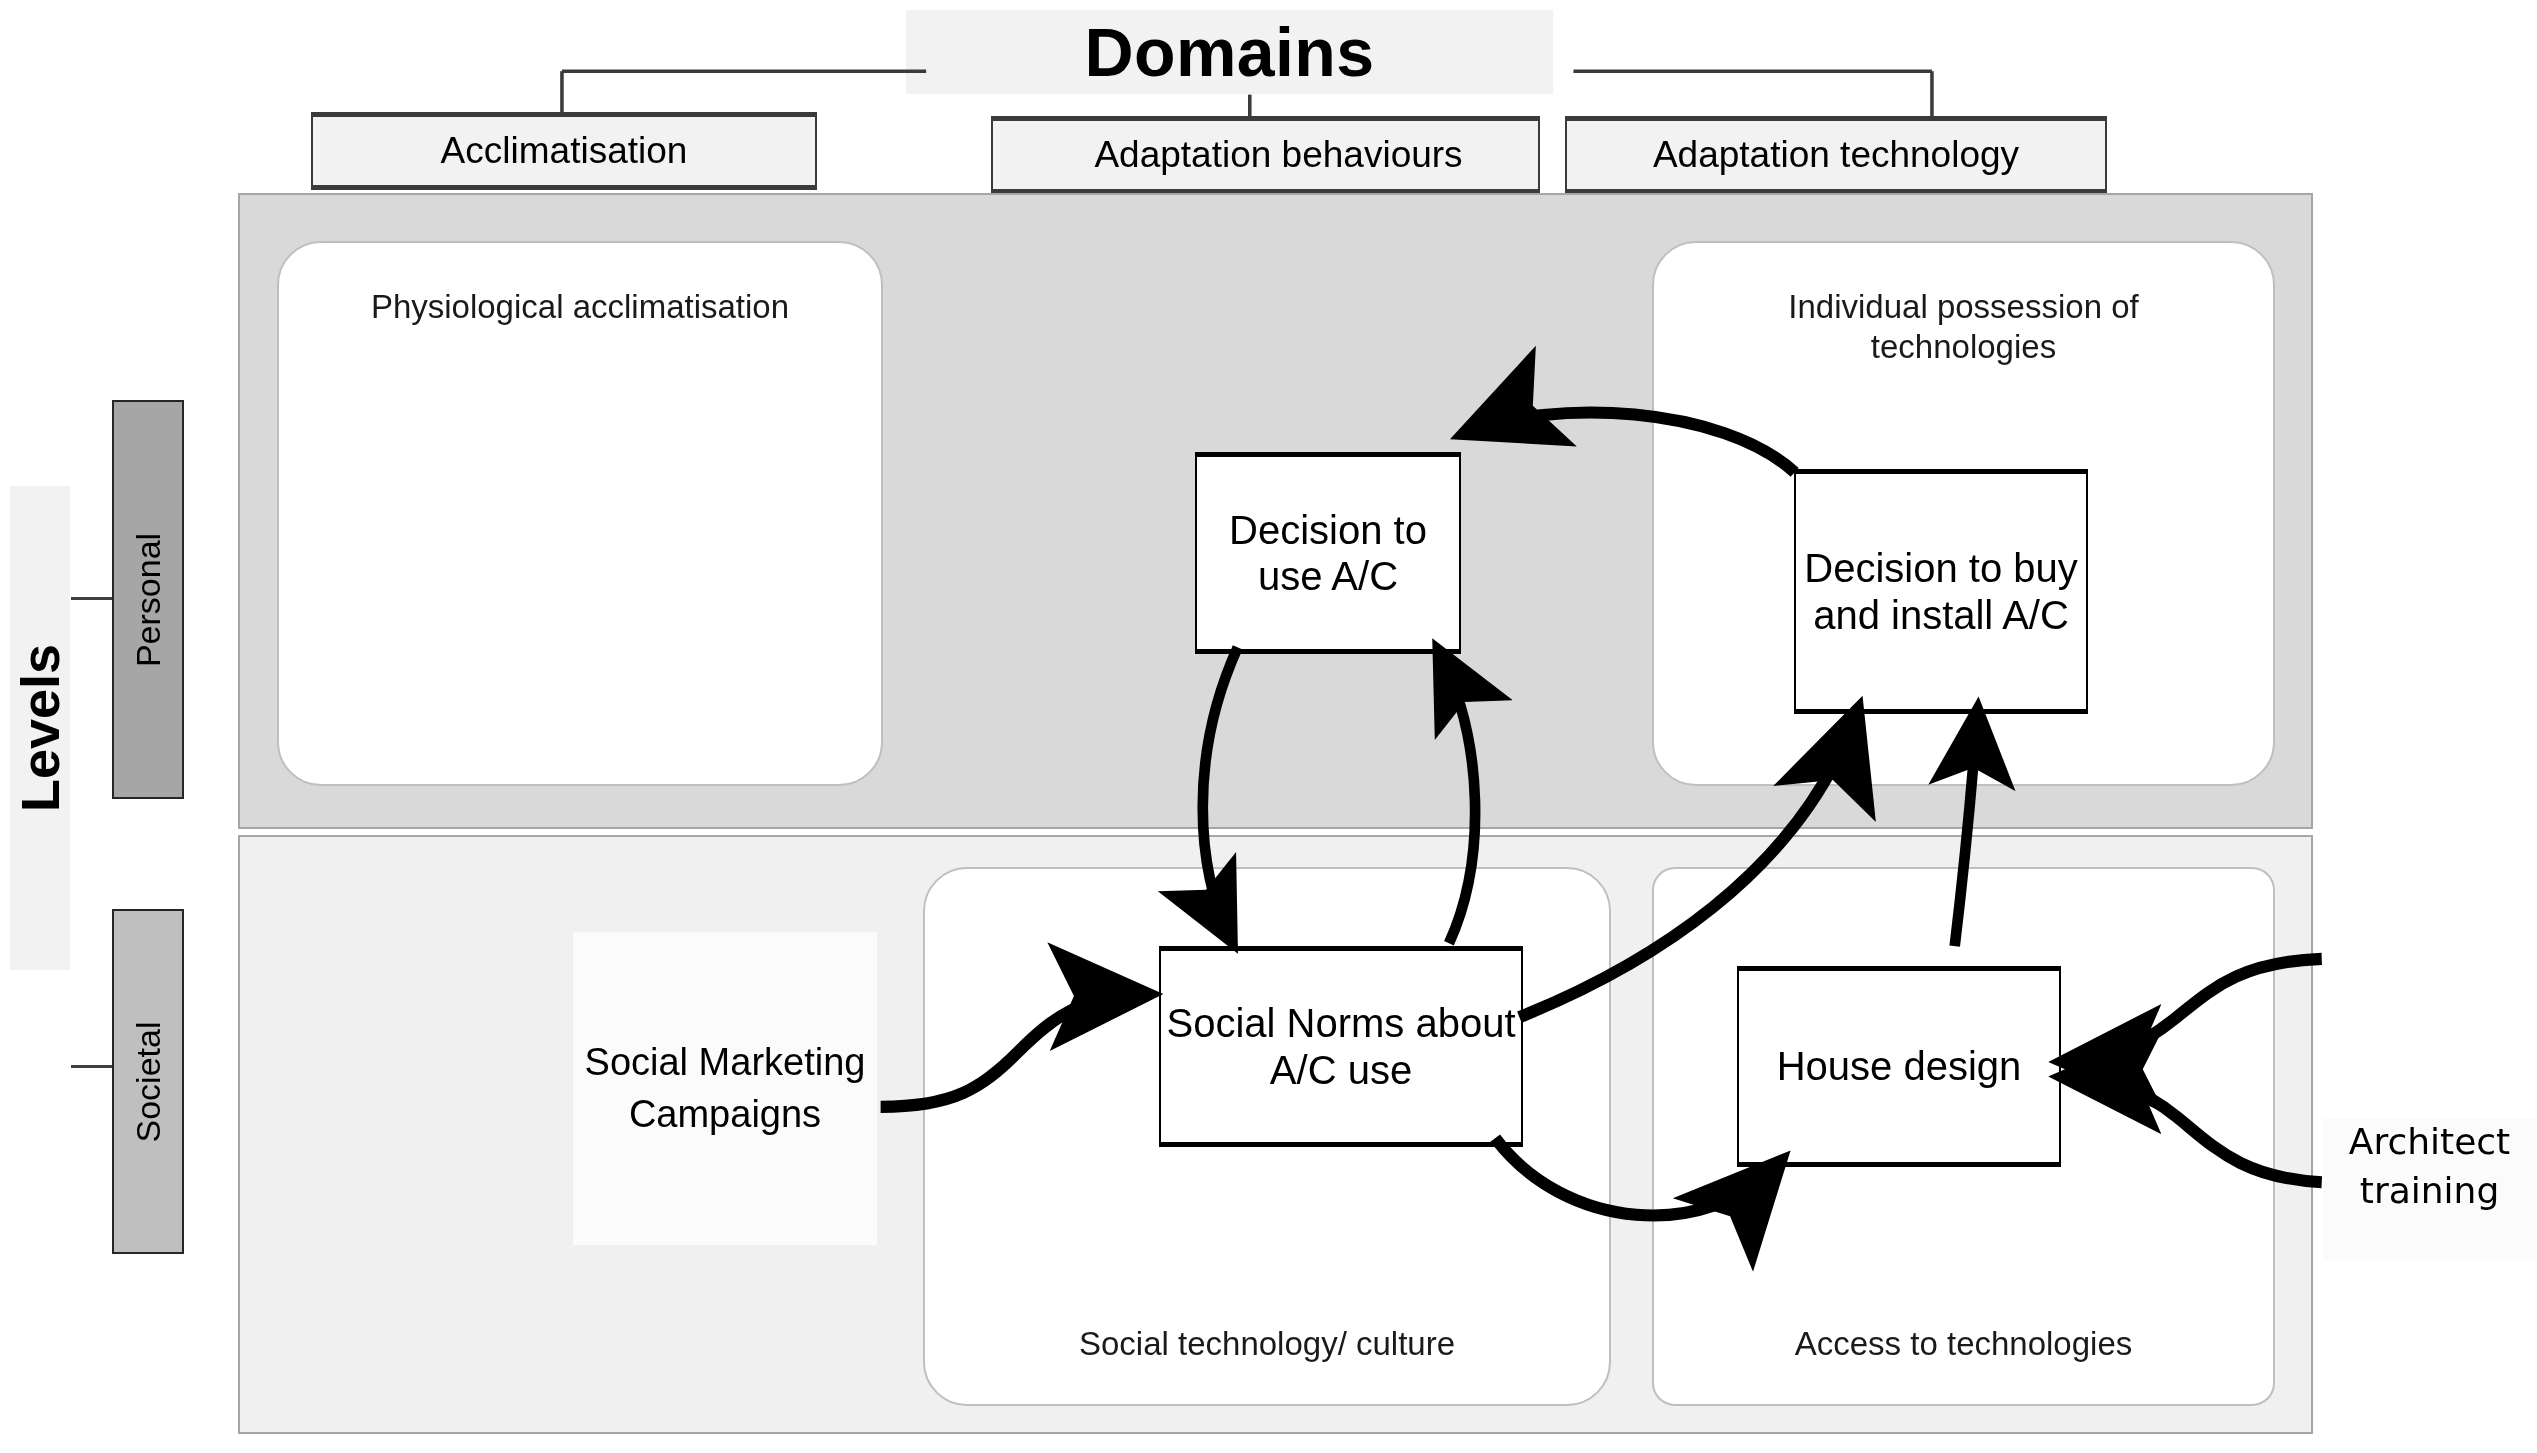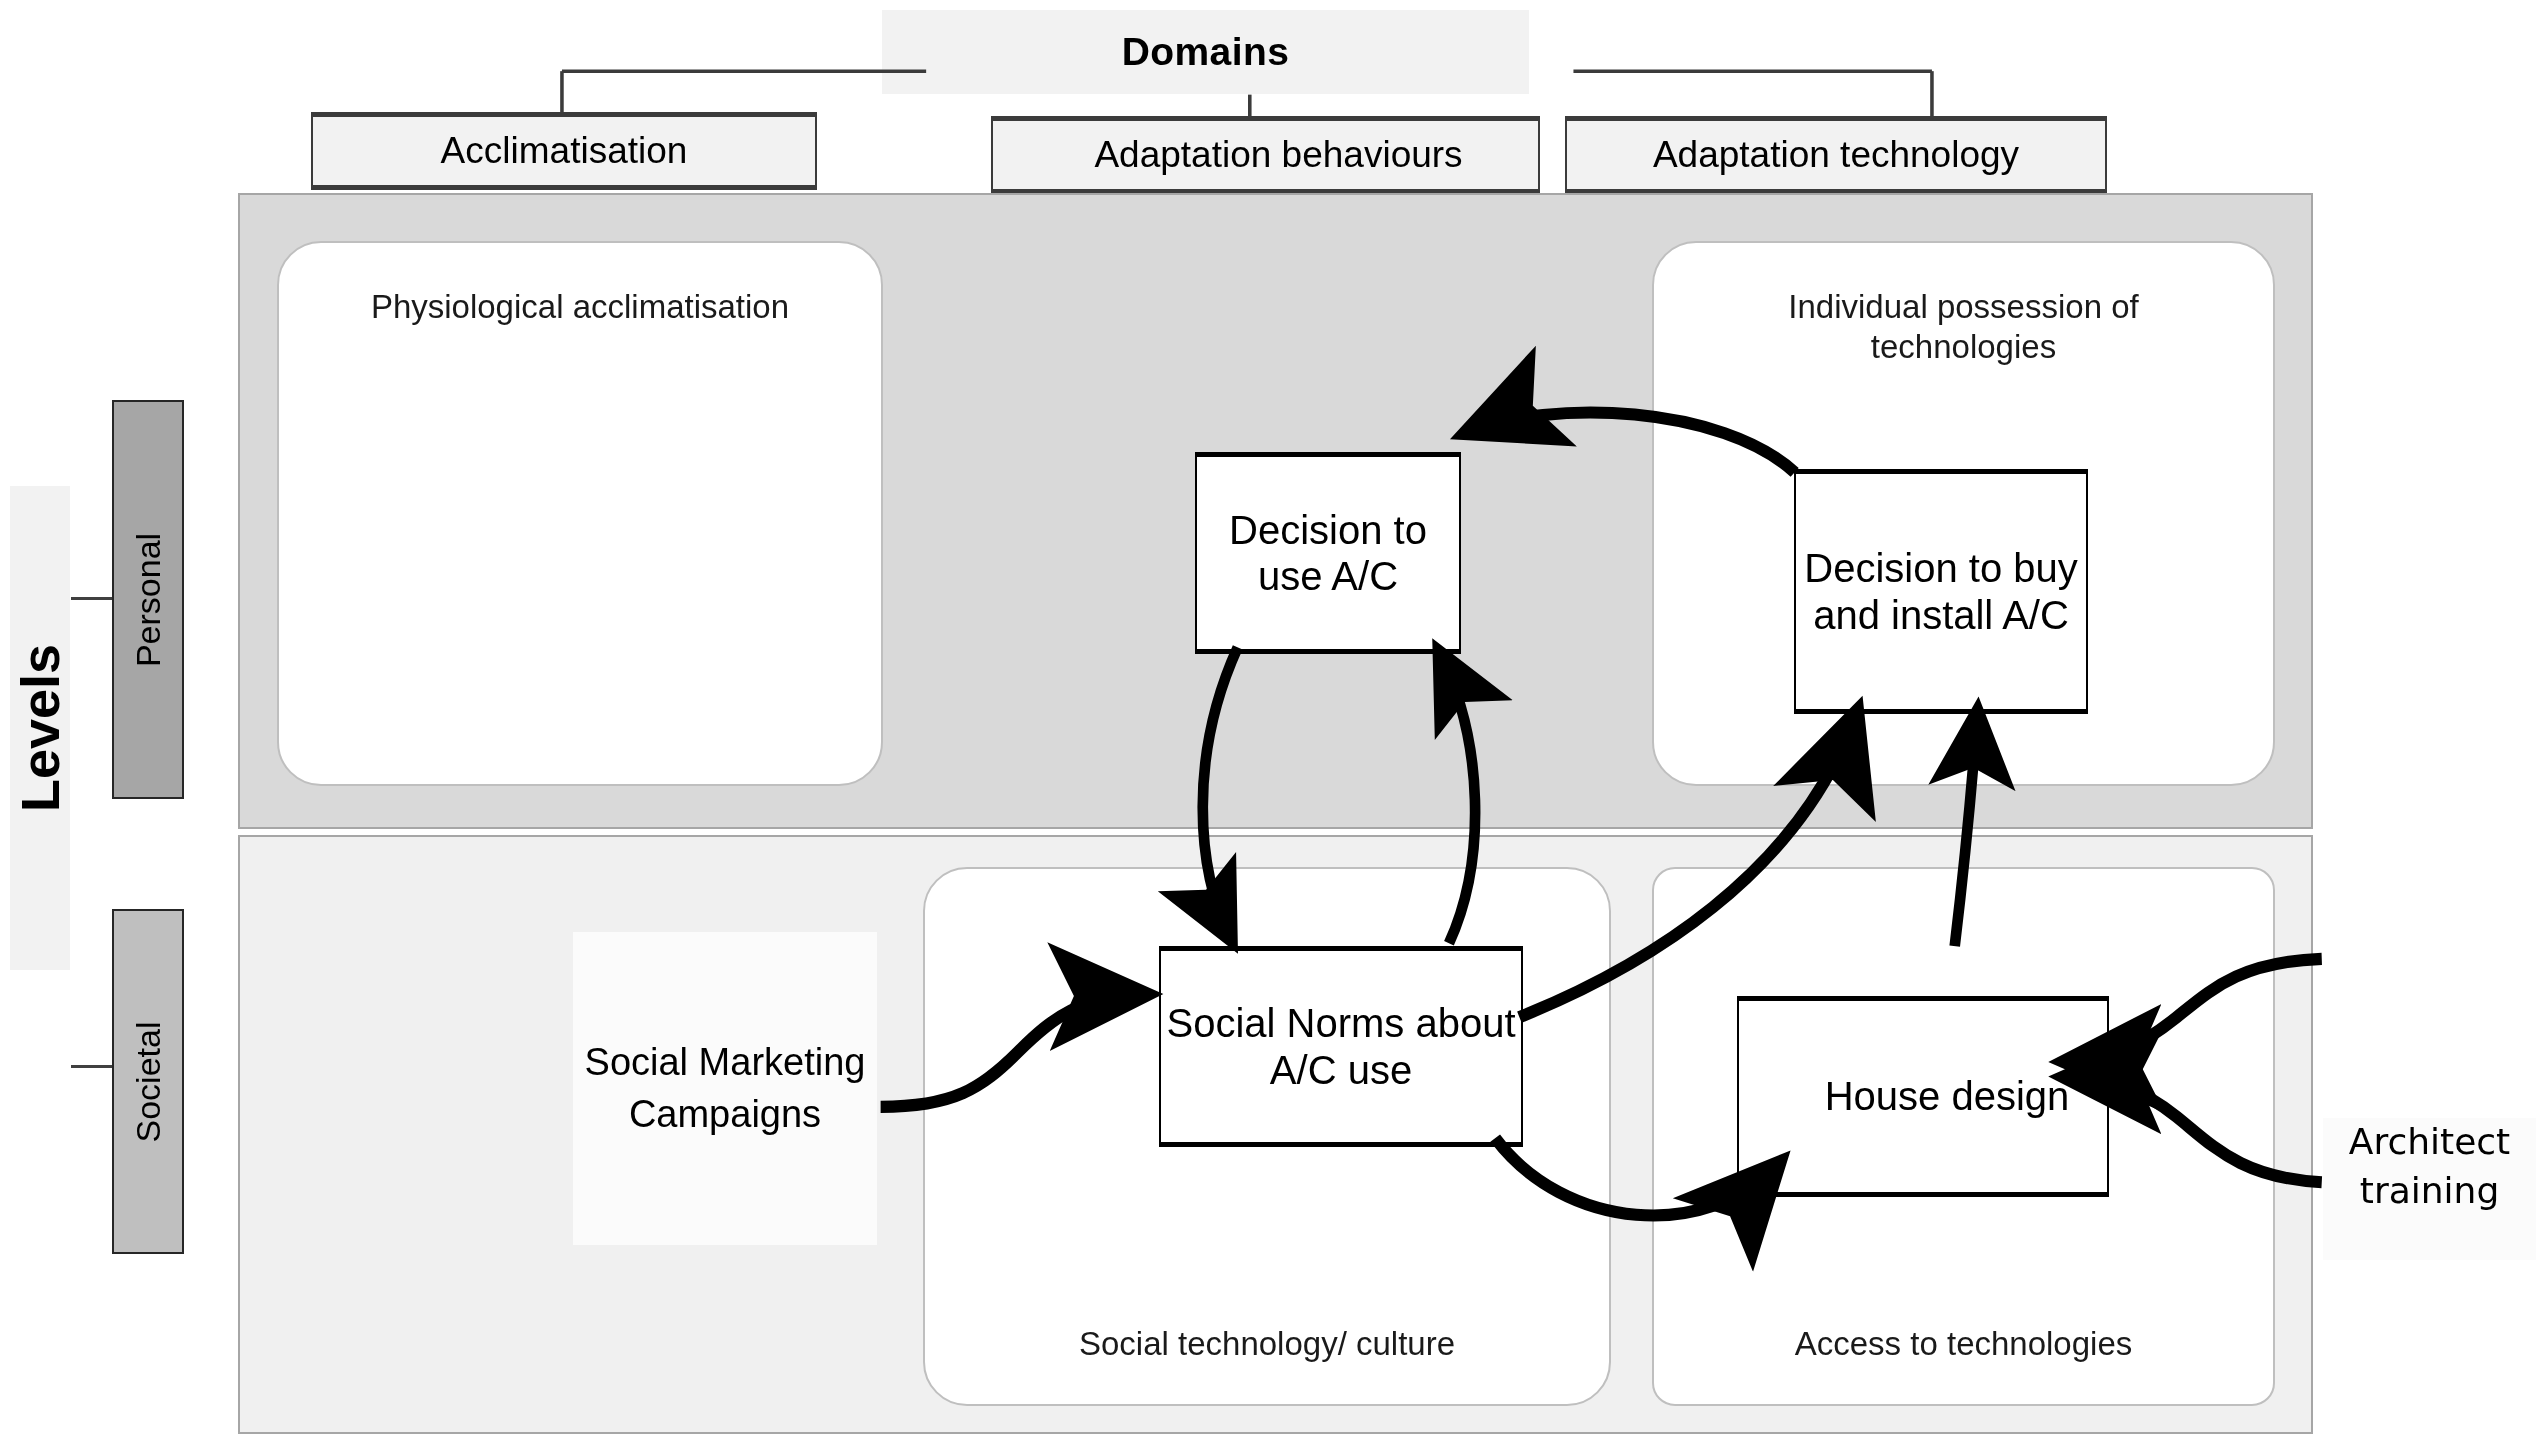--- a/index.html
+++ b/index.html
@@ -5,23 +5,23 @@
   html,body{margin:0;padding:0;background:#ffffff;}
   body{
     width:2538px;height:1454px;position:relative;overflow:hidden;
     font-family:"Liberation Sans", sans-serif;
     color:#000;
   }
   #stage{position:absolute;left:0;top:0;width:2538px;height:1454px;}
 
   
   .domains-title{
-    position:absolute;left:882px;top:10px;width:647px;height:84px;
+    position:absolute;left:906px;top:10px;width:647px;height:84px;
     background:#f2f2f2;display:flex;align-items:center;justify-content:center;
-    font-size:39px;font-weight:bold;letter-spacing:0.4px;
+    font-size:68px;font-weight:bold;letter-spacing:0.4px;
   }
   .domain-box{
     position:absolute;height:68px;background:#f2f2f2;
     border:2.1px solid #3b3b3b;
     border-top-width:5px;border-bottom-width:5px;
     display:flex;align-items:center;justify-content:center;
     font-size:37px;
   }
   #dom-acc{left:311px;top:112px;width:502px;}
   #dom-beh{left:991px;top:116px;width:519px;padding-left:26px;}
@@ -81,21 +81,21 @@
   .node{
     position:absolute;background:#ffffff;border:2.1px solid #000;
     border-top-width:5px;border-bottom-width:5px;
     display:flex;align-items:center;justify-content:center;
     text-align:center;font-size:40px;line-height:1.16;
     z-index:6;
   }
   #node-use{left:1195px;top:452px;width:262px;height:192px;}
   #node-buy{left:1794px;top:469px;width:290px;height:235px;}
   #node-norms{left:1159px;top:946px;width:360px;height:191px;}
-  #node-house{left:1737px;top:996px;width:320px;height:191px;padding-left:48px;}
+  #node-house{left:1737px;top:966px;width:320px;height:191px;}
 
   .plain-label{
     position:absolute;background:#fbfbfb;
     display:flex;align-items:center;justify-content:center;text-align:center;
     font-size:38px;line-height:1.36;z-index:6;
   }
   #lbl-smc{left:573px;top:932px;width:304px;height:313px;}
   #lbl-bcodes{left:2323px;top:903px;width:206px;height:142px;
      font-family:"DejaVu Sans", sans-serif;font-size:36px;align-items:flex-start;}
   #lbl-arch{left:2323px;top:1118px;width:213px;height:142px;

